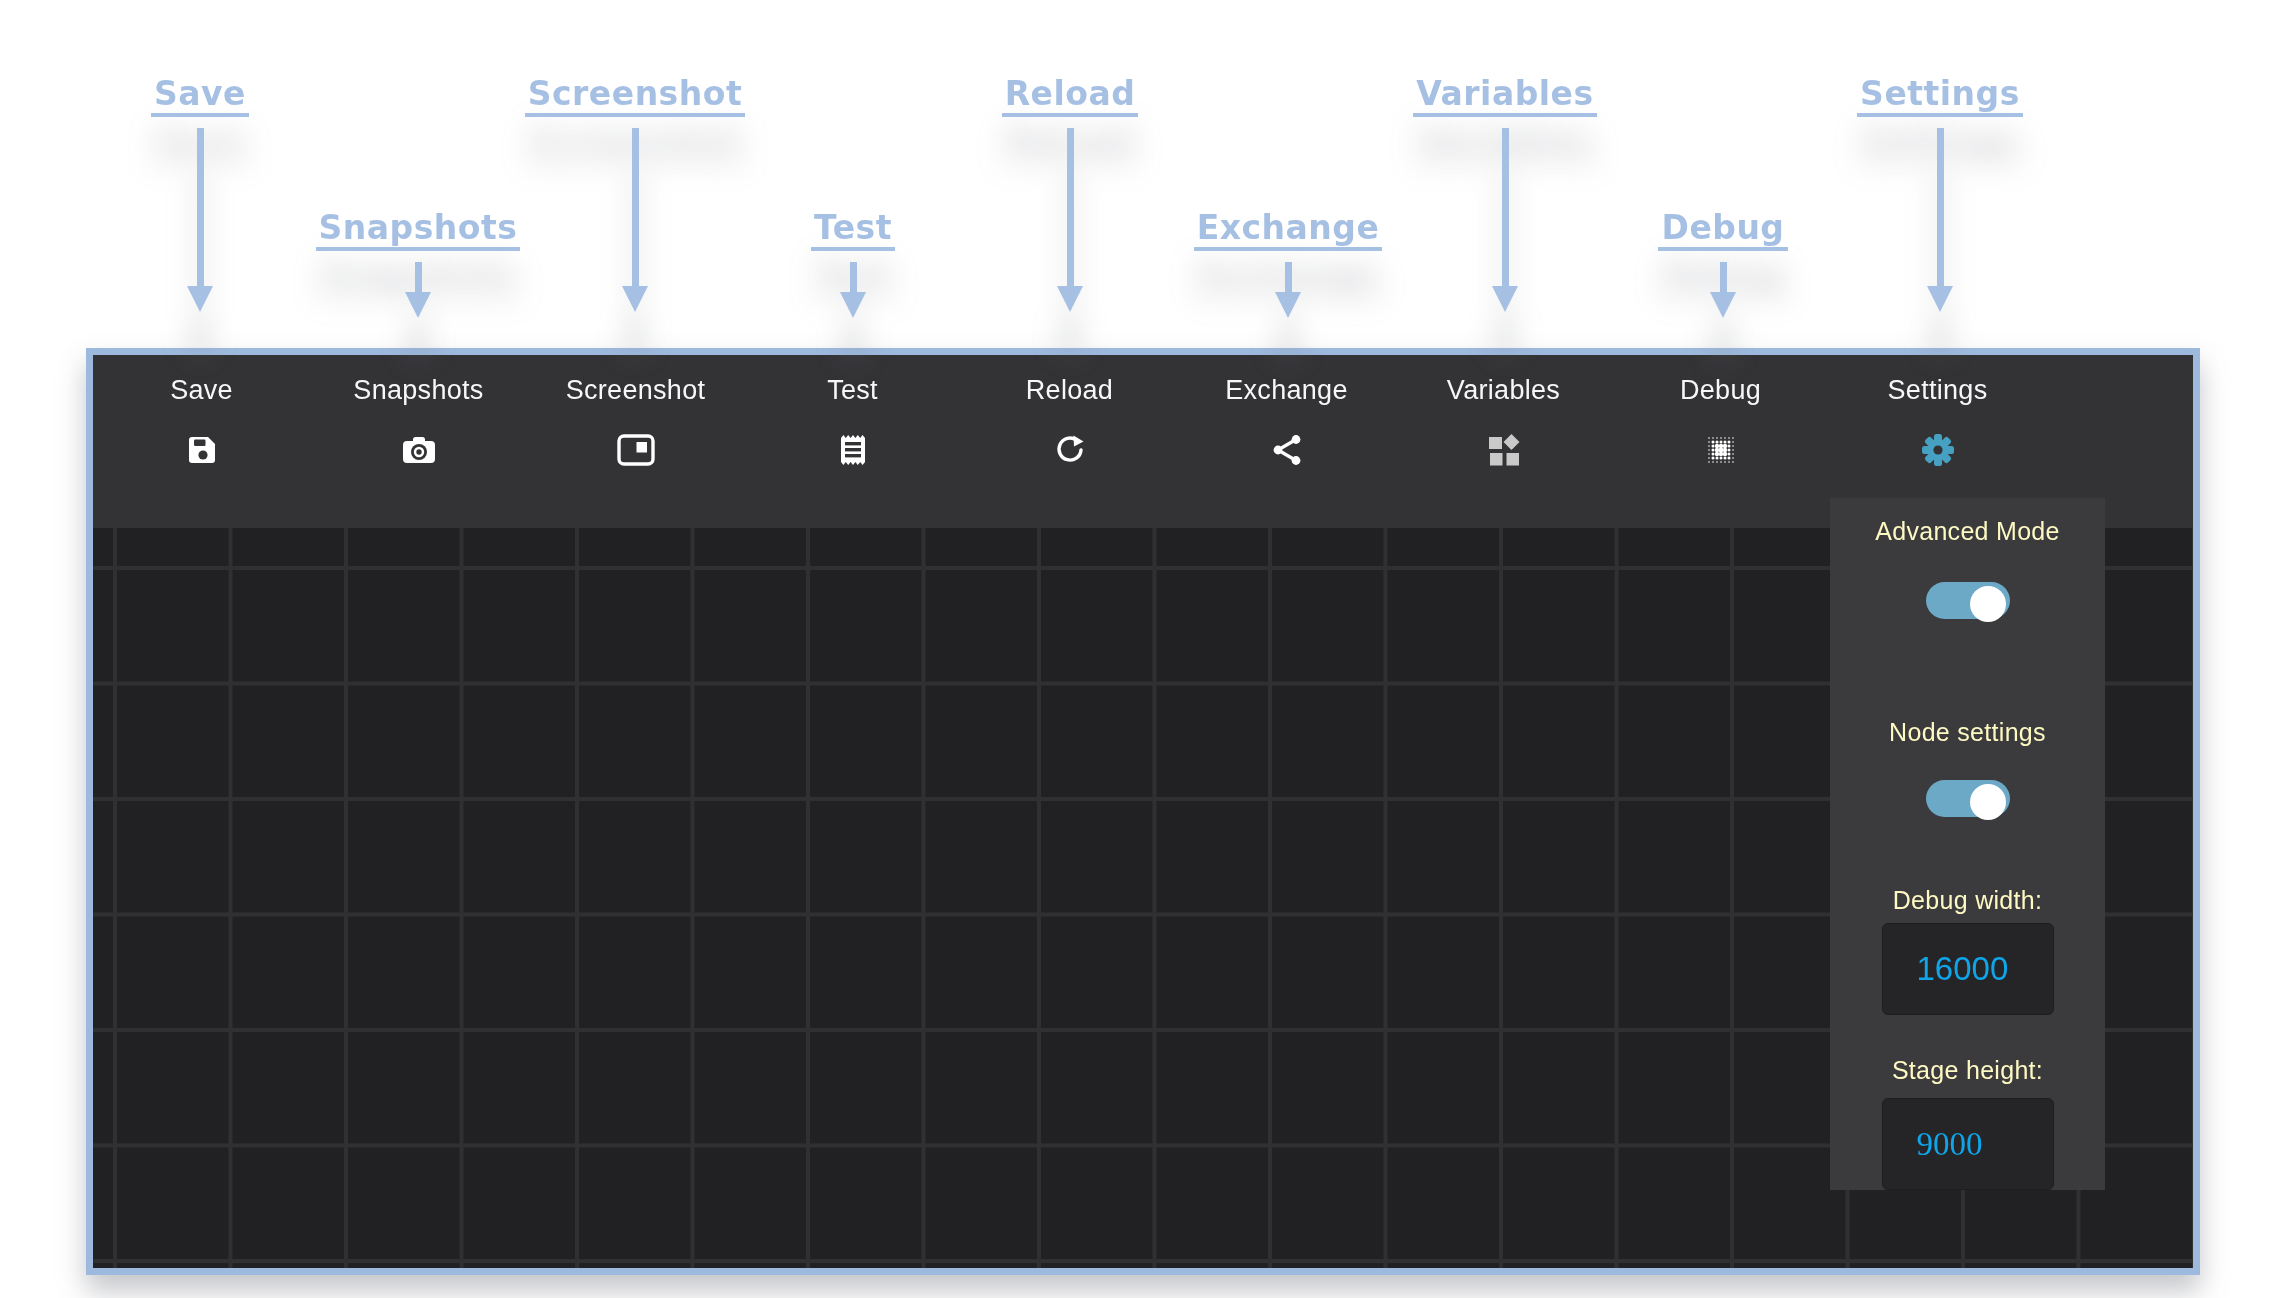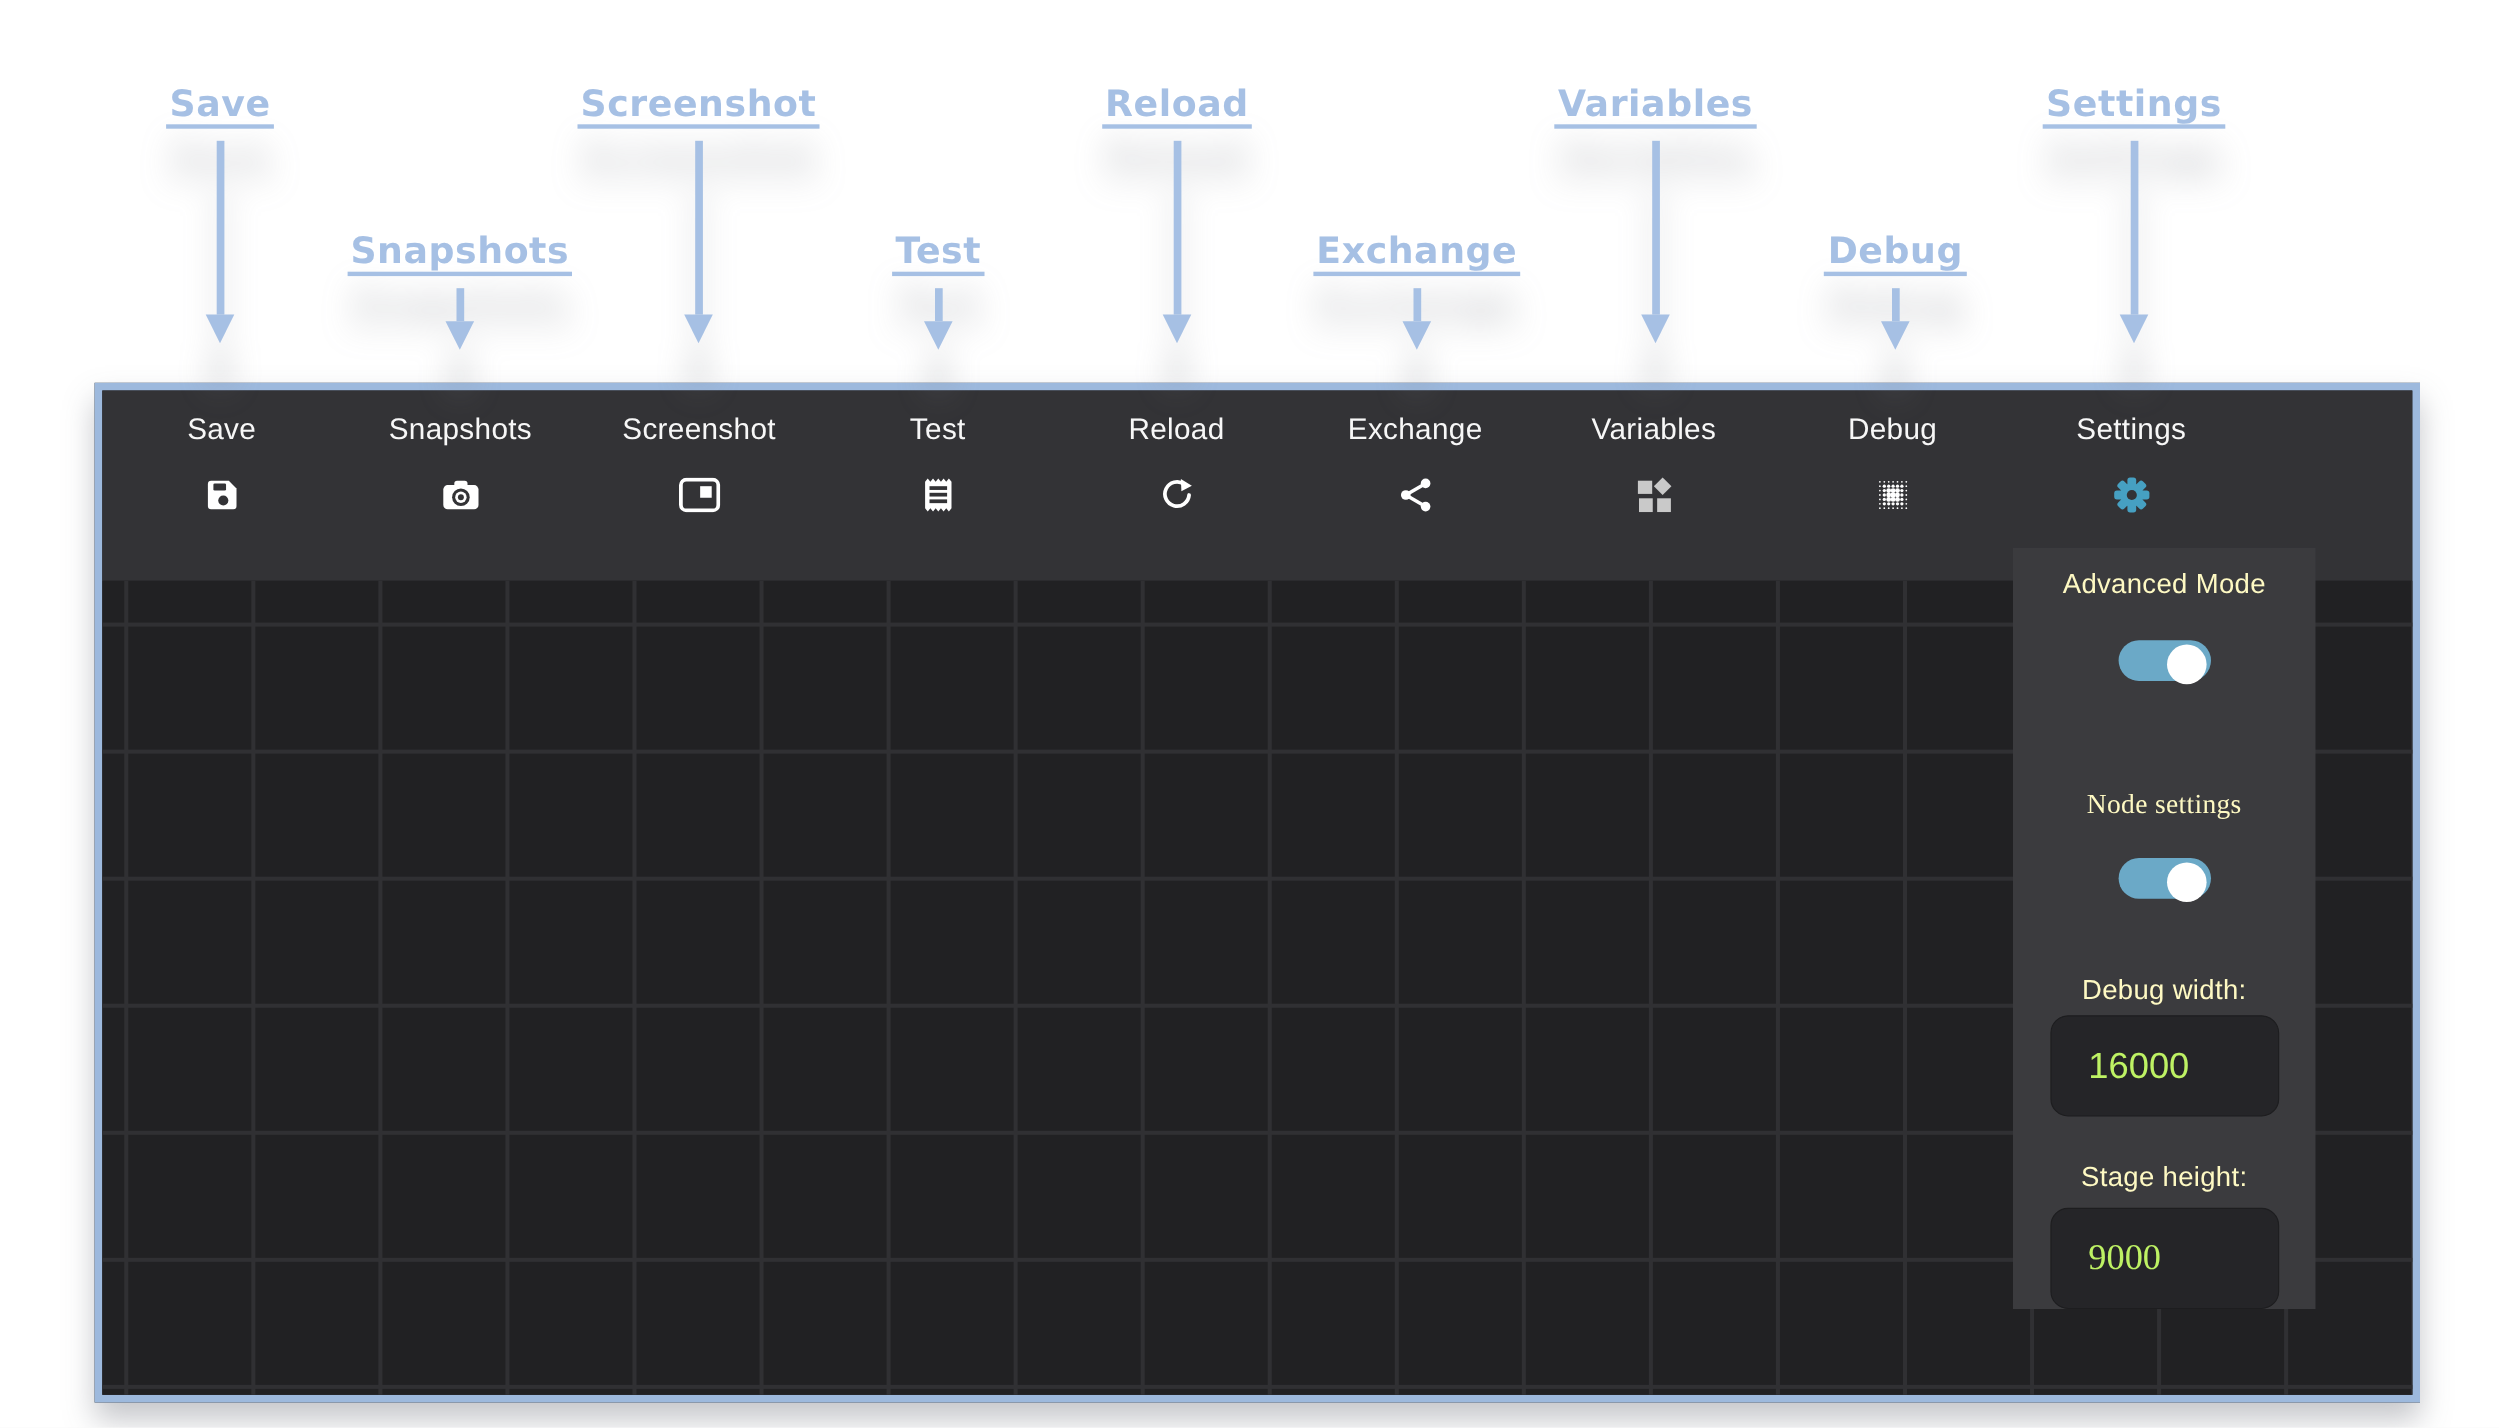--- a/index.html
+++ b/index.html
@@ -36,32 +36,32 @@
           background-image:linear-gradient(#303033 4px,transparent 4px),
                            linear-gradient(90deg,#303033 4px,transparent 4px);
           background-size:115.5px 115.5px;background-position:20px 38px;}
 
   
   .panel{position:absolute;left:1737px;top:143px;width:275px;height:692px;background:#3b3b3e;
          z-index:5;display:flex;flex-direction:column;align-items:center;}
   .p-label{font-size:25px;line-height:26px;color:#fef9c3;letter-spacing:0.3px;}
   .lb1{margin-top:20px;}
   .tg1{margin-top:38px;}
-  .lb2{margin-top:100px;font-family:Liberation Serif, serif;}
+  .lb2{margin-top:100px;}
   .tg2{margin-top:35px;}
   .lb3{margin-top:70px;}
   .in1{margin-top:10px;}
   .lb4{margin-top:42px;}
   .in2{margin-top:15px;font-family:Liberation Serif, serif;}
 
   .toggle{position:relative;width:84px;height:44px;border-radius:22px;background:#6ba9c7;cursor:pointer;}
   .knob{position:absolute;top:4px;right:4px;width:36px;height:36px;border-radius:50%;background:#ffffff;}
 
-  .field{width:208px;height:92px;box-sizing:border-box;border-radius:16px;background:#252528;
-         border:1px solid #1d1d1f;color:#bef264;font-size:33px;line-height:90px;
+  .field{width:172px;height:92px;box-sizing:border-box;border-radius:6px;background:#252528;
+         border:1px solid #1d1d1f;color:#0ea5e9;font-size:33px;line-height:90px;
          padding-left:34px;text-align:left;cursor:text;}
 </style>
 </head>
 <body>
 
 <div class="stage">
 
   <div class="annotations">
     <div class="callout r1" style="left:40px">
       <div class="callout-label">Save</div>

